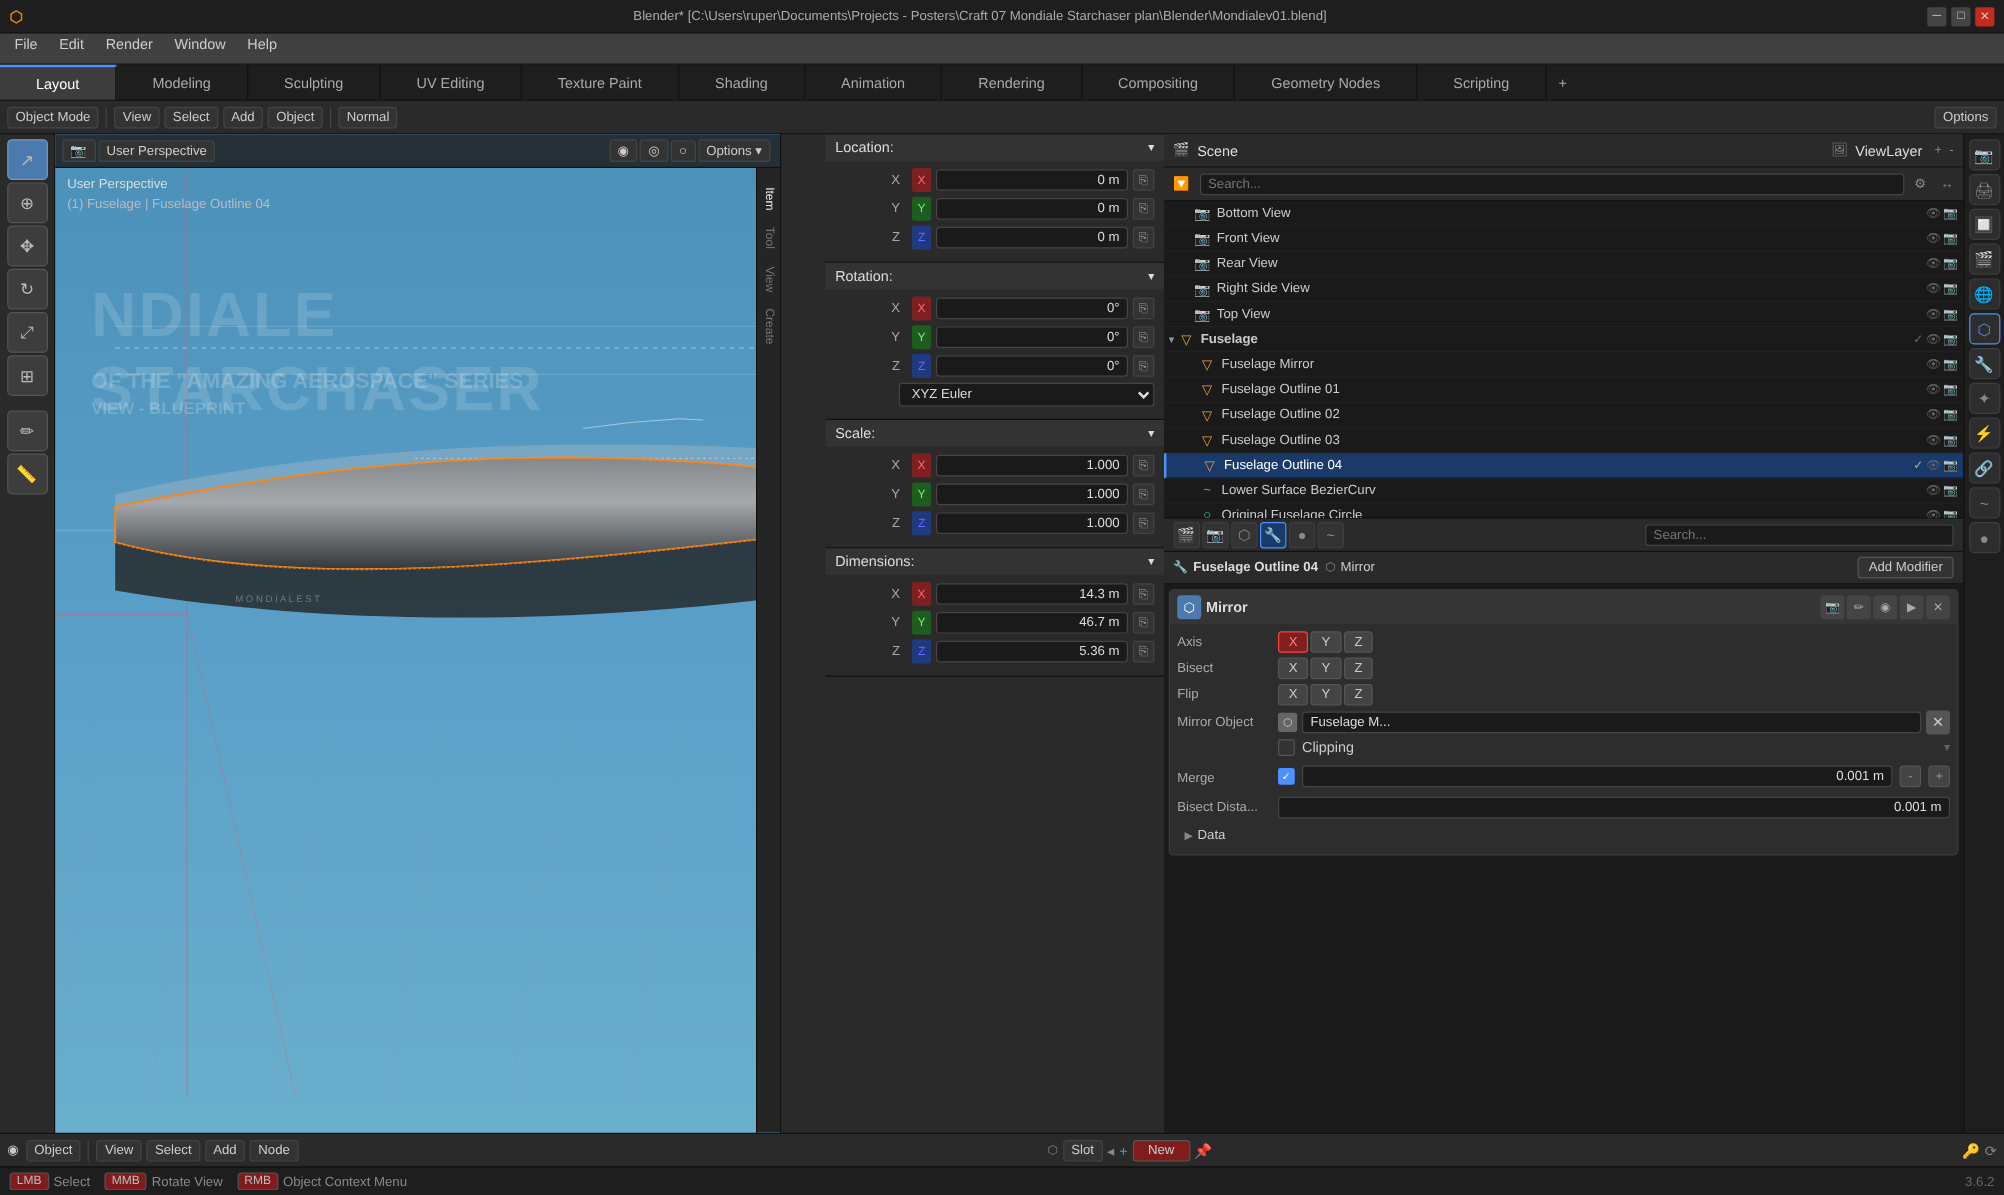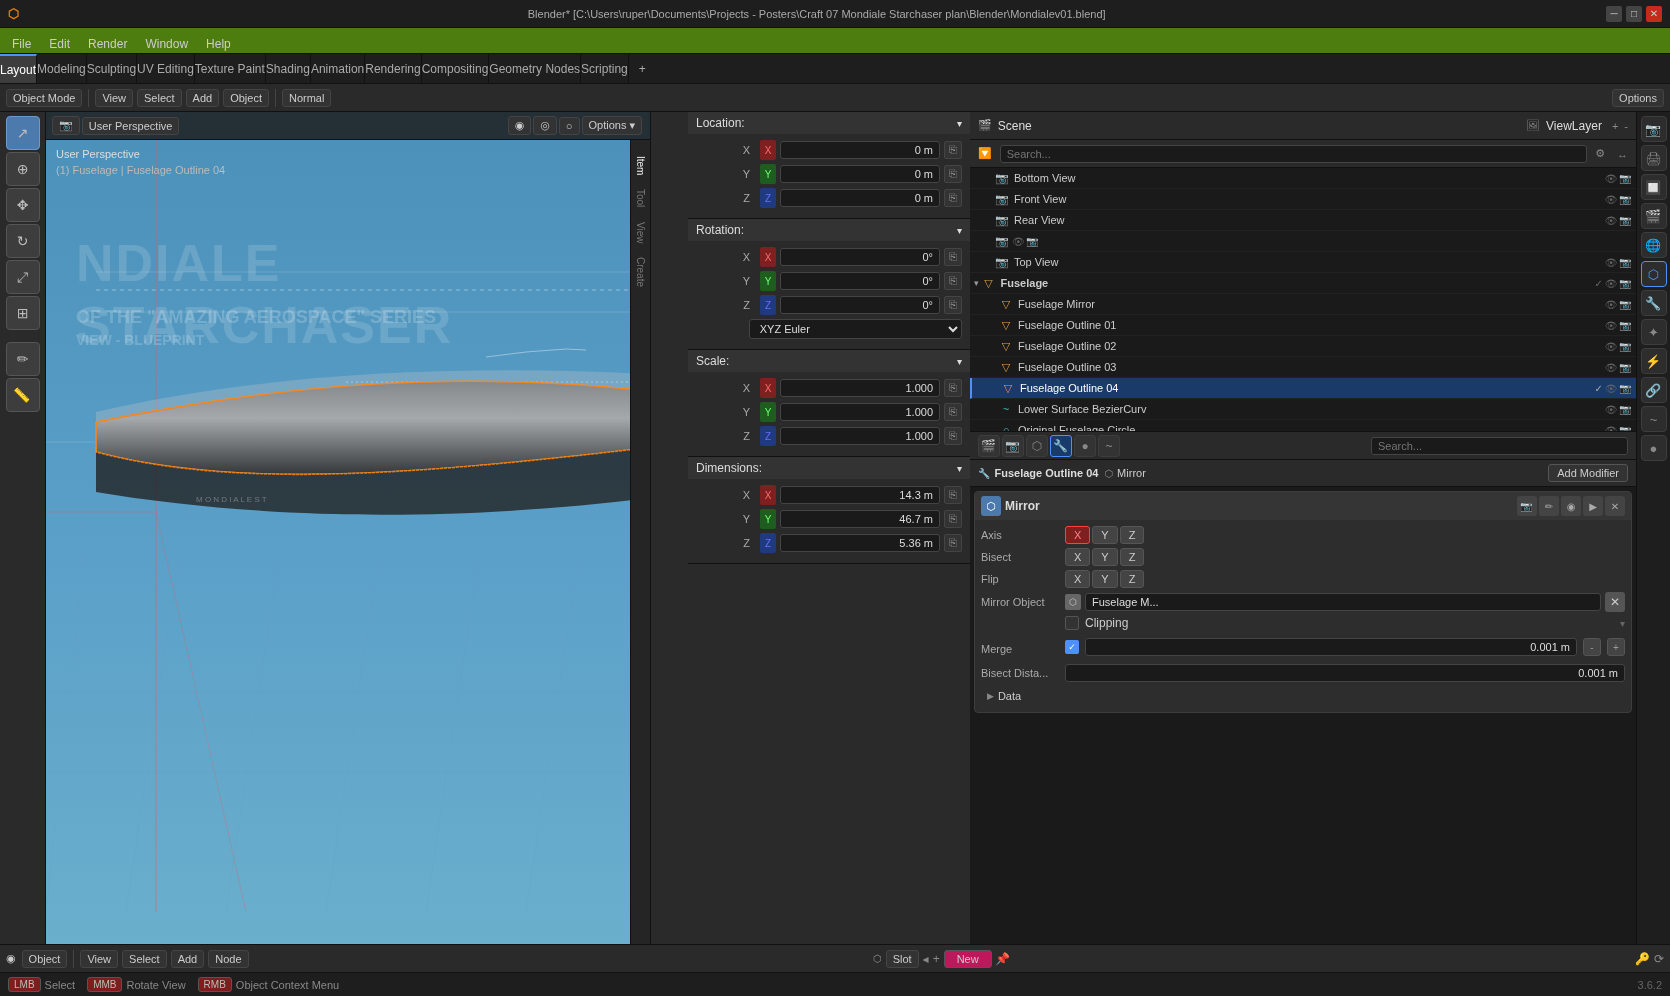--- a/index.html
+++ b/index.html
@@ -11,31 +11,31 @@
       padding: 0 8px; border-bottom: 1px solid #111;
     }
     #titlebar .title { flex: 1; text-align: center; font-size: 11px; color: #aaa; }
     #titlebar .win-controls { display: flex; gap: 4px; }
     #titlebar .win-btn { width: 16px; height: 16px; border-radius: 2px; border: none; cursor: pointer; font-size: 10px; display: flex; align-items: center; justify-content: center; background: #444; color: #ccc; }
     #titlebar .win-btn.close { background: #c42b1c; }
     #titlebar .blender-logo { margin-right: 8px; color: #e87d0d; font-weight: bold; font-size: 13px; }
 
     
     #menubar {
-      width: 100%; height: 26px; background: #4d7c0f; display: flex; align-items: flex-end;
+      width: 100%; height: 26px; background: #404040; display: flex; align-items: flex-start;
       padding: 0 4px; border-bottom: 1px solid #111; gap: 2px;
     }
     #menubar .menu-item { padding: 2px 8px; font-size: 12px; color: #ccc; cursor: pointer; border-radius: 3px; }
 
     
     #tabbar {
       width: 100%; height: 30px; background: #1e1e1e; display: flex; align-items: center;
       border-bottom: 1px solid #111;
     }
-    #tabbar .tab { padding: 4px 0; font-size: 12px; color: #aaa; cursor: pointer; height: 100%; display: flex; align-items: center; border-right: 1px solid #111; }
+    #tabbar .tab { padding: 4px 30px; font-size: 12px; color: #aaa; cursor: pointer; height: 100%; display: flex; align-items: center; border-right: 1px solid #111; }
     #tabbar .tab.active { background: #3d3d3d; color: #fff; border-top: 2px solid #4d90fe; }
     #tabbar .tab-add { padding: 4px 10px; color: #aaa; cursor: pointer; }
 
     
     #toolbar {
       width: 100%; height: 28px; background: #2a2a2a; display: flex; align-items: center;
       padding: 0 6px; border-bottom: 1px solid #111; gap: 4px;
     }
     #toolbar .tb-item { padding: 2px 6px; font-size: 11px; color: #ccc; cursor: pointer; border-radius: 3px; background: #333; border: 1px solid #444; }
     #toolbar .tb-separator { width: 1px; height: 18px; background: #444; margin: 0 2px; }
@@ -171,21 +171,21 @@
     .far-right-btn.active { color: #4d90fe; border-color: #4d90fe; }
 
     
     #bottom-bar {
       width: 100%; height: 28px; background: #2a2a2a; display: flex; align-items: center;
       padding: 0 6px; border-top: 1px solid #111; gap: 4px;
     }
     #bottom-bar .bb-item { padding: 2px 6px; font-size: 11px; color: #ccc; cursor: pointer; background: #333; border: 1px solid #444; border-radius: 3px; }
     #bottom-bar .bb-sep { width: 1px; height: 18px; background: #444; margin: 0 2px; }
     #bottom-bar .bb-slot { display: flex; align-items: center; gap: 4px; }
-    #bottom-bar .bb-new { padding: 2px 12px; background: #be185d; border: 1px solid #555; border-radius: 3px; font-size: 11px; color: #ccc; cursor: pointer; text-align: right; }
+    #bottom-bar .bb-new { padding: 2px 12px; background: #7f1d1d; border: 1px solid #555; border-radius: 3px; font-size: 11px; color: #ccc; cursor: pointer; text-align: right; }
     #bottom-bar .spacer { flex: 1; }
 
     
     #status-bar {
       width: 100%; height: 24px; background: #1e1e1e; display: flex; align-items: center;
       padding: 0 8px; border-top: 1px solid #111; gap: 12px;
     }
     #status-bar .status-item { font-size: 11px; color: #888; display: flex; align-items: center; gap: 4px; }
     #status-bar .status-key { background: #7f1d1d; border: 1px solid #555; border-radius: 3px; padding: 1px 5px; font-size: 10px; color: #bbb; }
     #status-bar .version { margin-left: auto; font-size: 11px; color: #666; }
@@ -593,20 +593,21 @@
           <span class="oi-icon" style="color:#4d90fe">📷</span>
           <span class="oi-name">Rear View</span>
           <div class="oi-actions">
             <span class="oi-action">👁</span>
             <span class="oi-action">📷</span>
           </div>
         </div>
         <div class="outliner-item" style="padding-left:8px;">
           <span class="oi-indent" style="width:16px"></span>
           <span class="oi-icon" style="color:#4d90fe">📷</span>
+          <span class="oi-name">Right Side View</span>
           <div class="oi-actions">
             <span class="oi-action">👁</span>
             <span class="oi-action">📷</span>
           </div>
         </div>
         <div class="outliner-item" style="padding-left:8px;">
           <span class="oi-indent" style="width:16px"></span>
           <span class="oi-icon" style="color:#4d90fe">📷</span>
           <span class="oi-name">Top View</span>
           <div class="oi-actions">

